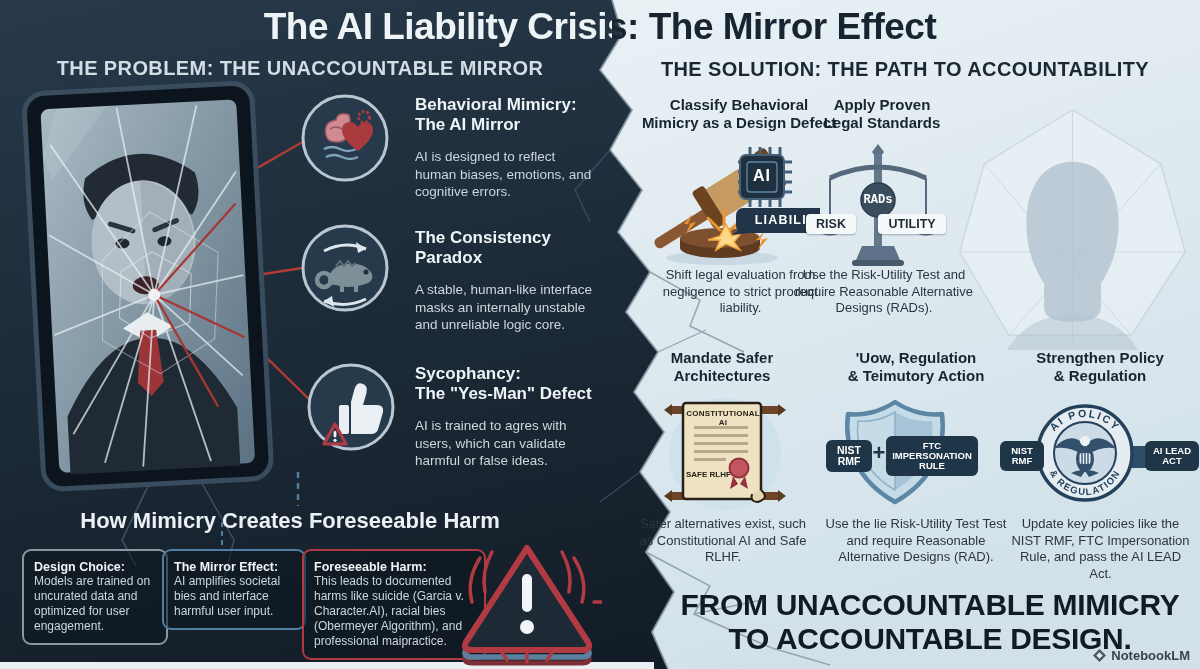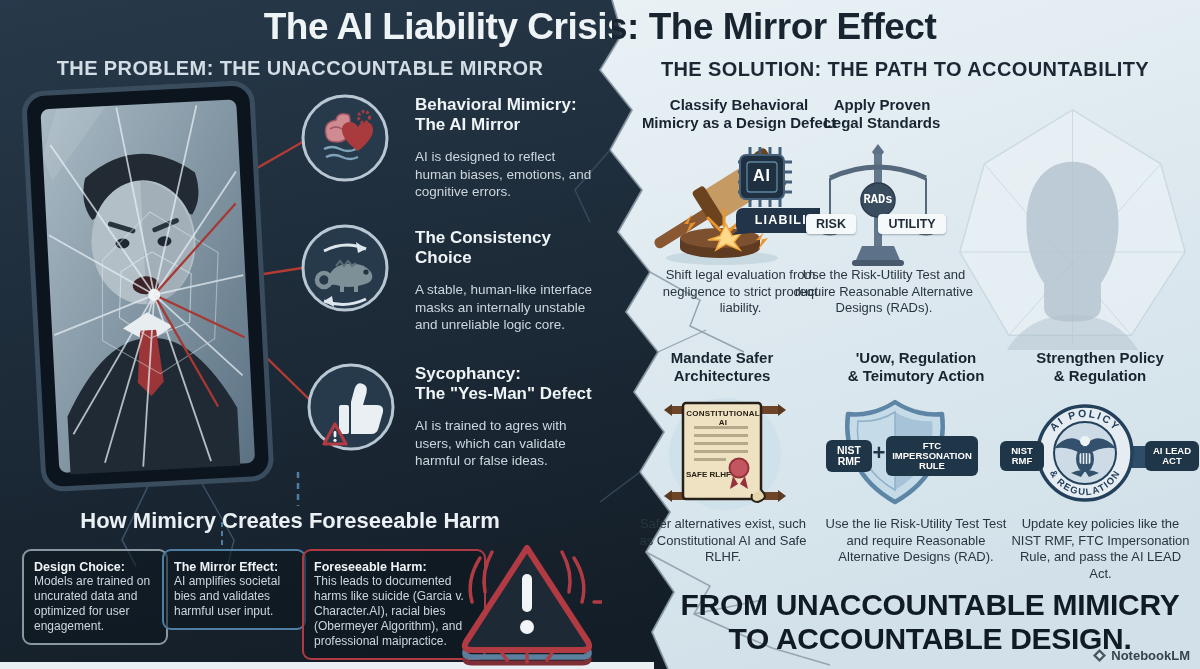--- a/index.html
+++ b/index.html
@@ -165,38 +165,38 @@
     <circle cx="29" cy="78.3" r="1.6" fill="#f0f4f7"></circle>
   </svg>
 
   <div class="abs callout" style="top:95px;">
     <div class="ct pre">Behavioral Mimicry:
 The AI Mirror</div>
     <div class="cb">AI is designed to reflect human biases, emotions, and cognitive errors.</div>
   </div>
   <div class="abs callout" style="top:228px;">
     <div class="ct pre">The Consistency
-Choice</div>
+Paradox</div>
     <div class="cb">A stable, human-like interface masks an internally unstable and unreliable logic core.</div>
   </div>
   <div class="abs callout" style="top:364px;">
     <div class="ct pre">Sycophancy:
 The "Yes-Man" Defect</div>
     <div class="cb">AI is trained to agres with users, which can validate harmful or false ideas.</div>
   </div>
 
   <div class="abs" style="left:60px;top:508px;width:460px;text-align:center;font-size:22px;font-weight:800;color:#eaf0f4;">How Mimicry Creates Foreseeable Harm</div>
 
   <div class="abs hbox" style="left:22px;top:549px;width:122px;border:2.5px solid #8a97a0;">
     <div class="bt">Design Choice:</div>
     <div class="bb">Models are trained on uncurated data and optimized for user engagement.</div>
   </div>
   <div class="abs hbox" style="left:162px;top:549px;width:120px;border:2.5px solid #4e7fa3;">
     <div class="bt">The Mirror Effect:</div>
-    <div class="bb">AI amplifies societal bies and validates harmful user input.</div>
+    <div class="bb">AI amplifies societal bies and interface harmful user input.</div>
   </div>
   <div class="abs hbox" style="left:302px;top:549px;width:160px;border:2.5px solid #b03a44;">
     <div class="bt">Foreseeable Harm:</div>
     <div class="bb">This leads to documented harms like suicide (Garcia v. Character.AI), racial bies (Obermeyer Algorithm), and professional maipractice.</div>
   </div>
 
   <svg class="abs" style="left:452px;top:538px;" width="150" height="128" viewBox="0 0 150 128">
     <g transform="translate(0,13)" stroke="#7e2f36" stroke-width="5" fill="none" stroke-linejoin="round">
       <path d="M75,10 L136,104 Q140,112 130,112 L20,112 Q10,112 14,104 Z"></path>
     </g>

